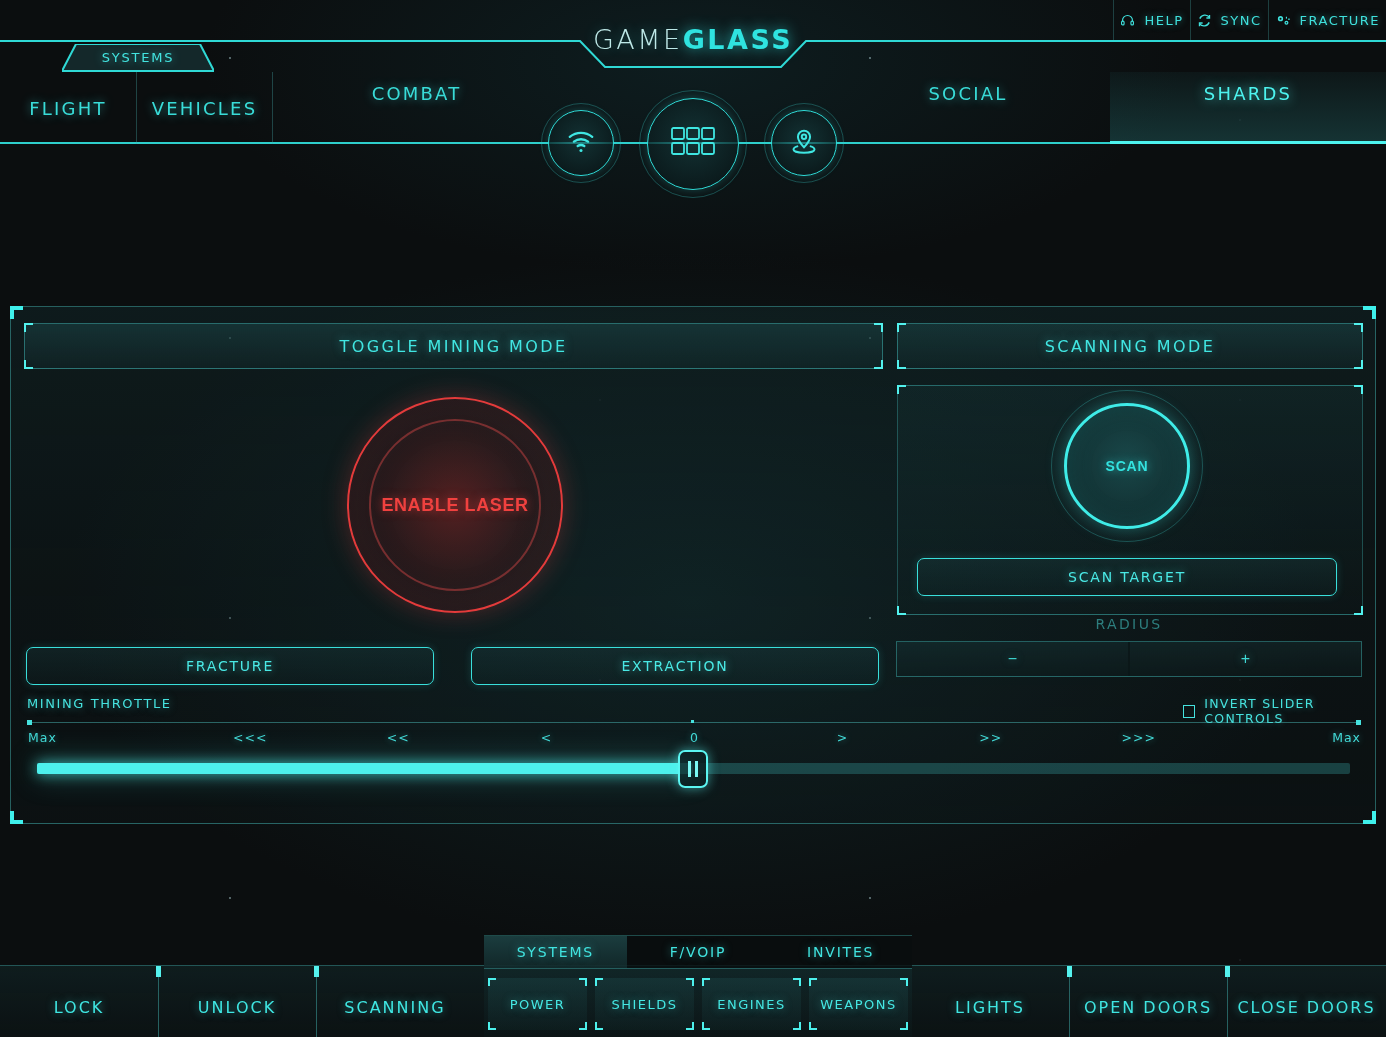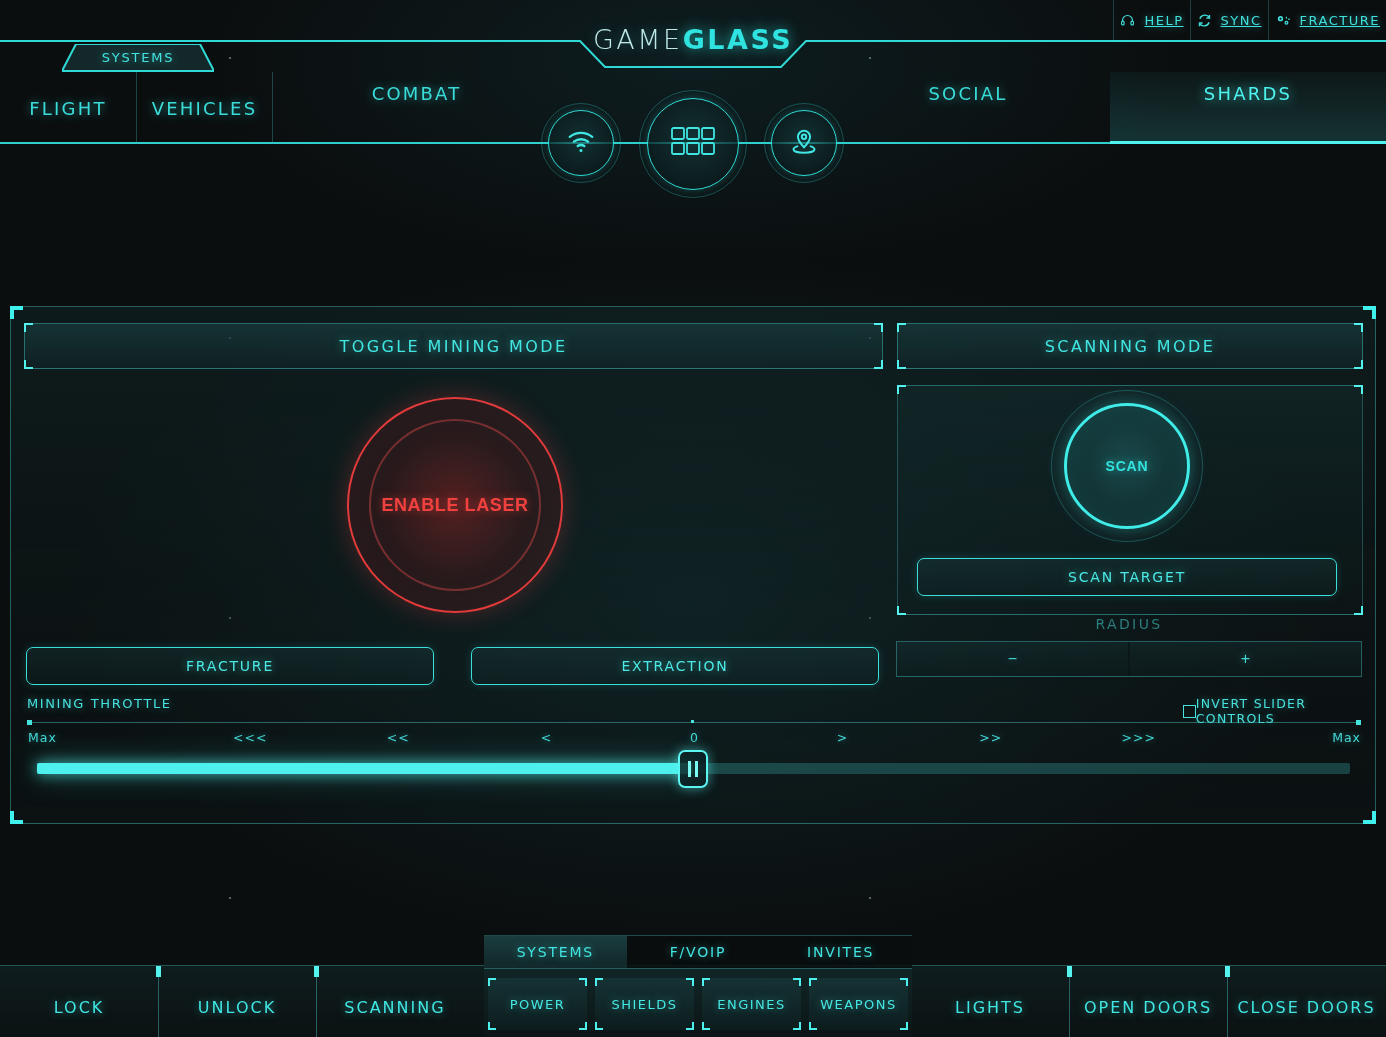--- a/index.html
+++ b/index.html
@@ -39,21 +39,21 @@
   
   .topbar {
     position: absolute; top: 0; left: 0; width: 1386px; height: 40px;
     display: flex; justify-content: flex-end; align-items: stretch;
   }
   .topitem {
     display: flex; align-items: center; gap: 9px;
     padding: 0 6px; color: #3fe0dc; font-size: 13px;
     border-left: 1px solid rgba(80,190,190,.28);
     text-shadow: 0 0 7px rgba(60,220,215,.55);
-    letter-spacing: 1.5px; font-family: "DejaVu Sans", sans-serif; text-decoration: underline;
+    letter-spacing: 1.5px; font-family: "DejaVu Sans", sans-serif;
   }
   .topitem svg { display:block; }
 
   
   .logo-wrap {
     position: absolute; top: 24px; left: 0; width: 1386px;
     text-align: center; pointer-events: none;
   }
   .logo {
     font-size: 27px; letter-spacing: 2.5px;
@@ -203,21 +203,21 @@
     color:#3fd8d4; font-size:16px; text-shadow:0 0 8px rgba(63,216,212,.5);
   }
   .radius-half + .radius-half { border-left:2px solid rgba(10,22,24,.85); }
 
   
   .throttle-label {
     position:absolute; color:#46e2de; font-size:13px; letter-spacing:1.6px;
     font-family:"DejaVu Sans", sans-serif; text-shadow:0 0 8px rgba(70,226,222,.5);
   }
   .invert-row {
-    position:absolute; display:flex; align-items:center; 
+    position:absolute; display:flex; align-items:center; gap:9px;
     color:#46e2de; font-size:12.5px; letter-spacing:1.3px;
     font-family:"DejaVu Sans", sans-serif; text-shadow:0 0 7px rgba(70,226,222,.45);
   }
   .cbox { width:13px; height:13px; border:1.6px solid #45e2de; }
   .tickline {
     position:absolute; height:1px; background: rgba(80,200,198,.45);
   }
   .tick-dot { position:absolute; width:5px; height:5px; background:#46e2de; }
   .ticklabels { position:absolute; display:flex; }
   .ticklabels span {

